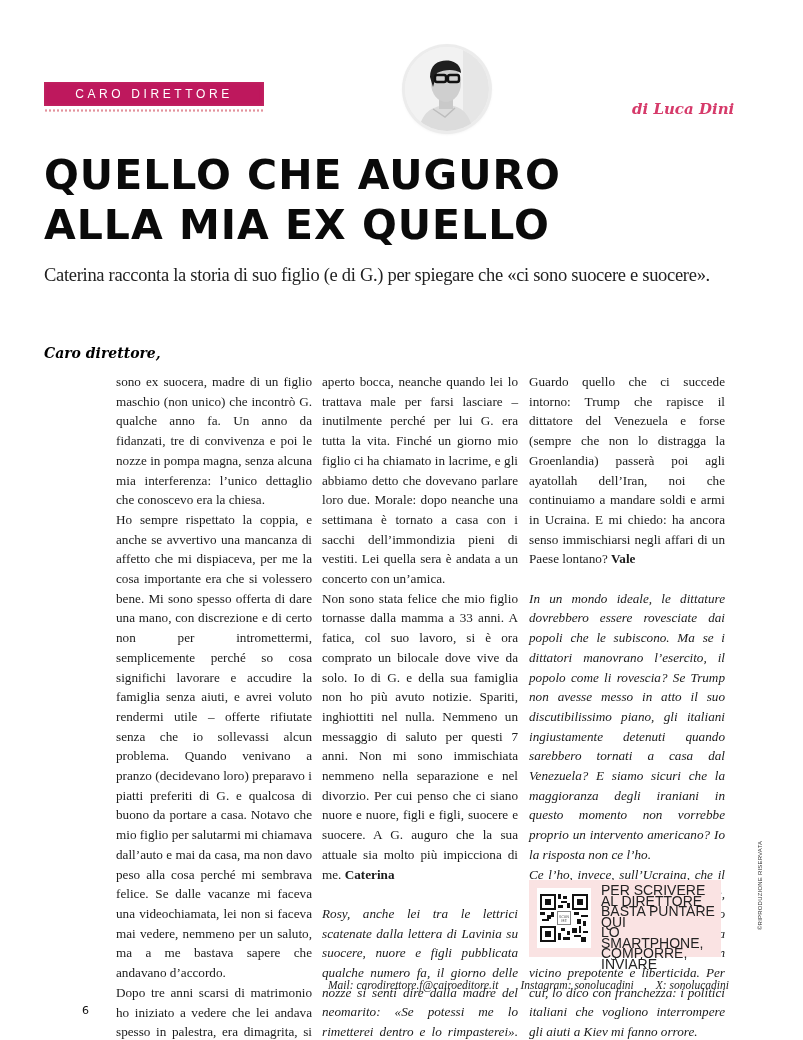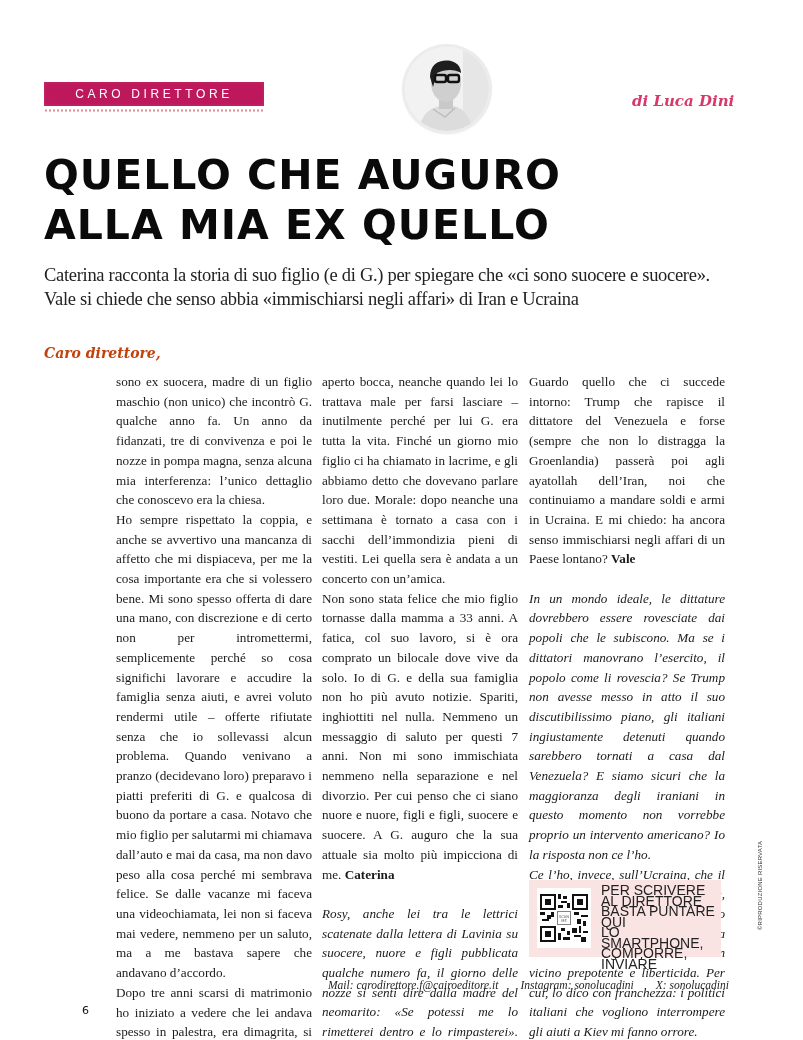--- a/index.html
+++ b/index.html
@@ -20,21 +20,21 @@
     }
 
     .avatar {
       position: absolute; left: 405px; top: 47px; width: 84px; height: 84px; border-radius: 50%;
       background: #f4f4f4; box-shadow: 0 0 0 3px #ececec, 0 1px 4px rgba(0,0,0,0.25);
       overflow: hidden;
     }
     .avatar svg { width: 100%; height: 100%; display: block; }
 
     .byline {
-      position: absolute; left: 632px; top: 92px;
+      position: absolute; left: 632px; top: 100px;
       font-family: "DejaVu Serif", serif; font-style: italic; font-weight: bold;
       font-size: 15px; color: #d63a6a;
     }
 
     .headline {
       position: absolute; left: 44px; top: 150px; width: 740px;
       font-family: "DejaVu Sans", sans-serif; font-weight: bold;
       font-size: 41px; line-height: 50px; letter-spacing: 1px; color: #0a0a0a;
     }
     .headline span { display: block; }
@@ -42,21 +42,21 @@
     .deck {
       position: absolute; left: 44px; top: 263px; width: 745px;
       font-family: "Liberation Serif", serif; font-size: 18.5px; line-height: 24px;
       color: #222; letter-spacing: -0.3px;
     }
     .deck span { display: block; white-space: nowrap; }
 
     .salutation {
       position: absolute; left: 44px; top: 345px;
       font-family: "DejaVu Serif", serif; font-style: italic; font-weight: bold;
-      font-size: 14px; color: #c2410c;
+      font-size: 14px; color: #000000;
     }
 
     .col {
       position: absolute; top: 372px; width: 196px;
       font-family: "Liberation Serif", serif; font-size: 13.2px; line-height: 19.7px;
       color: #1a1a1a; text-align: justify; hyphens: manual;
     }
     .col p { margin: 0; }
     .col .gap { height: 19.7px; }
     .col .it { font-style: italic; }
@@ -121,21 +121,20 @@
 
 <div class="byline">di Luca Dini</div>
 
 <h1 class="headline">
   <span>QUELLO CHE AUGURO</span>
   <span>ALLA MIA EX QUELLO</span>
 </h1>
 
 <div class="deck">
   <span>Caterina racconta la storia di suo figlio (e di G.) per spiegare che «ci sono suocere e suocere».</span>
-  <span>Vale si chiede che senso abbia «immischiarsi negli affari» di Iran e Ucraina</span>
 </div>
 
 <div class="salutation">Caro direttore,</div>
 
 <div class="col col1">
   <p>sono ex suocera, madre di un figlio maschio (non unico) che incontrò G. qualche anno fa. Un anno da fidanzati, tre di convivenza e poi le nozze in pompa magna, senza alcuna mia interferenza: l’unico dettaglio che conoscevo era la chiesa.</p>
   <p>Ho sempre rispettato la coppia, e anche se avvertivo una mancanza di affetto che mi dispiaceva, per me la cosa importante era che si volessero bene. Mi sono spesso offerta di dare una mano, con discrezione e di certo non per intromettermi, semplicemente perché so cosa significhi lavorare e accudire la famiglia senza aiuti, e avrei voluto rendermi utile – offerte rifiutate senza che io sollevassi alcun problema. Quando venivano a pranzo (decidevano loro) preparavo i piatti preferiti di G. e qualcosa di buono da portare a casa. Notavo che mio figlio per salutarmi mi chiamava dall’auto e mai da casa, ma non davo peso alla cosa perché mi sembrava felice. Se dalle vacanze mi faceva una videochiamata, lei non si faceva mai vedere, nemmeno per un saluto, ma a me bastava sapere che andavano d’accordo.</p>
   <p>Dopo tre anni scarsi di matrimonio ho iniziato a vedere che lei andava spesso in palestra, era dimagrita, si curava molto… insomma si era innamorata, però non di mio figlio. Ha iniziato a trascorrere i weekend fuori casa, e lui solo. Ma dovevano sbrigarsela loro e non ho mai</p>
 </div>
 

